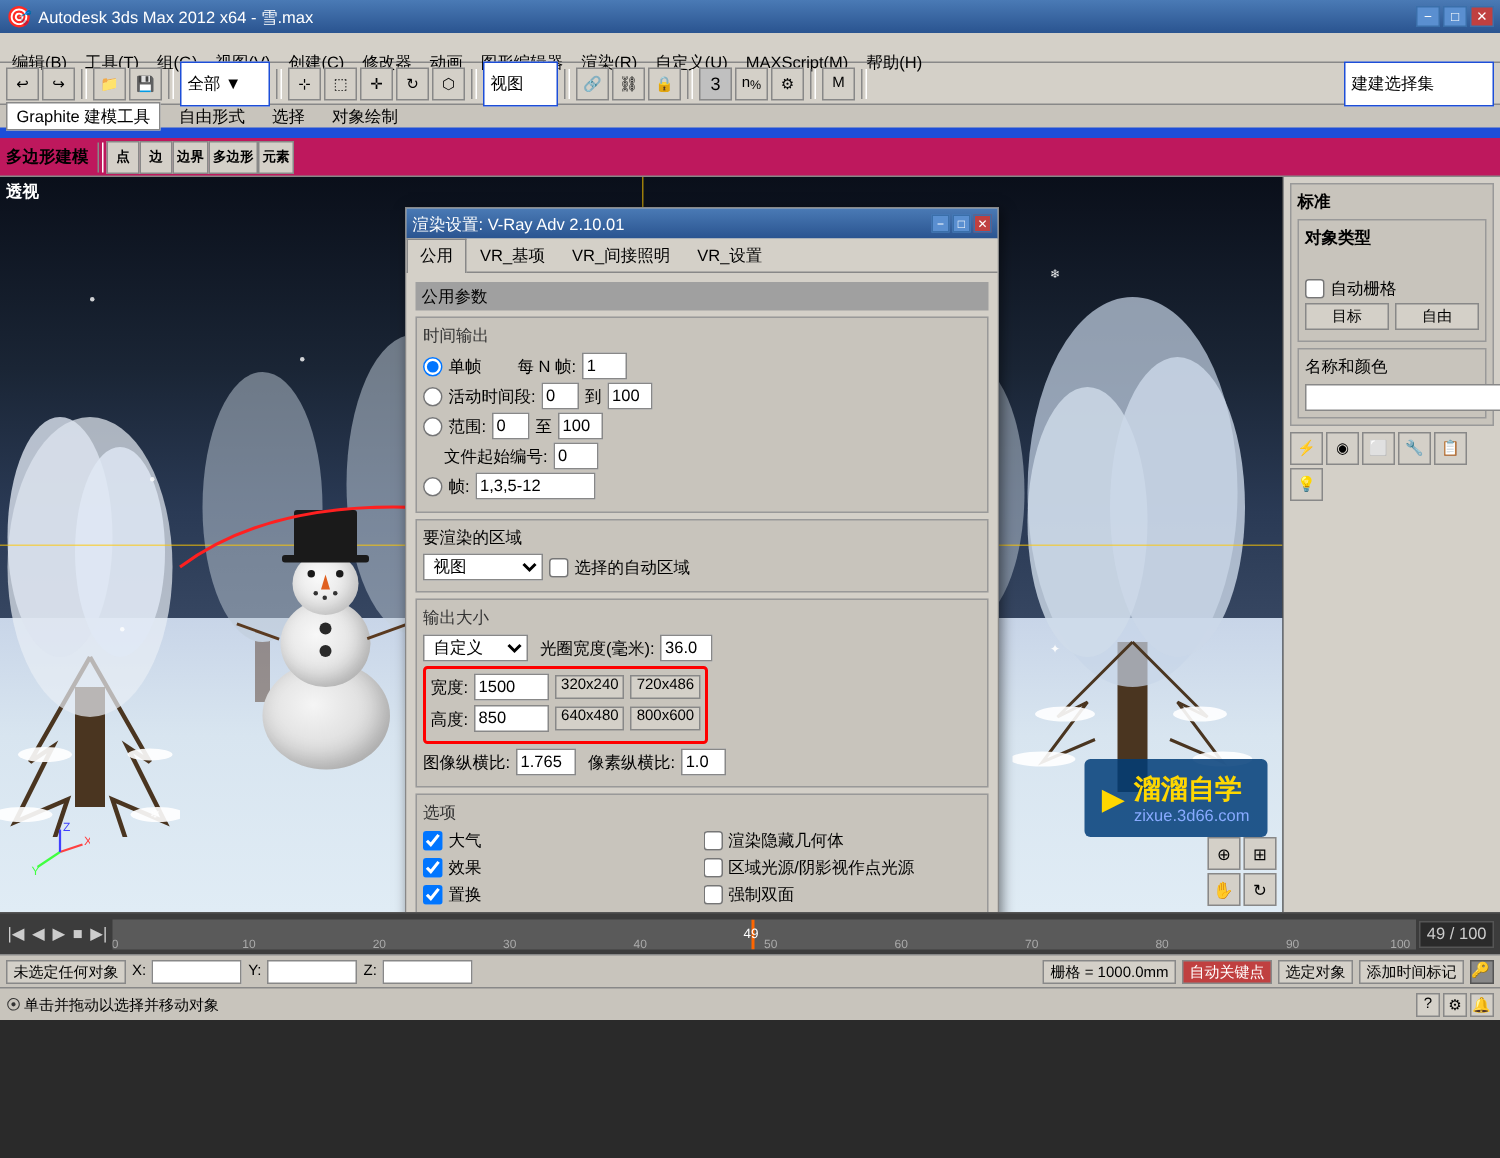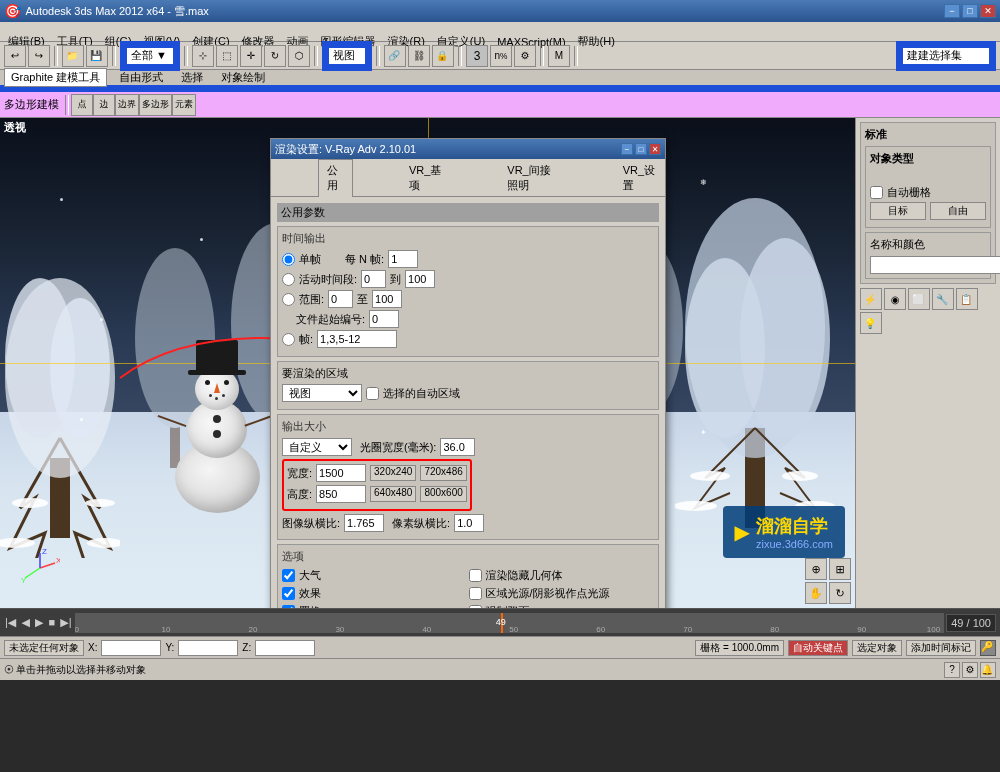--- a/index.html
+++ b/index.html
@@ -10,24 +10,24 @@
     #title-bar-left { display: flex; align-items: center; gap: 4px; }
     #title-bar-right { display: flex; gap: 2px; }
     .title-btn { width: 16px; height: 14px; background: #5a8fd0; border: 1px solid #3a6faa; color: #fff; font-size: 9px; display: flex; align-items: center; justify-content: center; cursor: pointer; }
 
     
     #menu-bar { height: 20px; background: #d4d0c8; display: flex; align-items: center; padding: 0 2px; border-bottom: 1px solid #888; }
     .menu-item { padding: 2px 6px; font-size: 11px; color: #000; cursor: pointer; margin-top: 20px; }
 
     
     #toolbar1 { height: 28px; background: #d4d0c8; display: flex; align-items: center; padding: 2px 4px; gap: 2px; border-bottom: 1px solid #888; }
-    #toolbar2 { height: 26px; background: #f0abfc; display: flex; align-items: center; padding: 2px 4px; gap: 0; border-bottom: 1px solid #888; }
+    #toolbar2 { height: 26px; background: #be185d; display: flex; align-items: center; padding: 2px 4px; gap: 0; border-bottom: 1px solid #888; font-weight: bold; }
     .tb-btn { height: 22px; min-width: 22px; background: #d4d0c8; border: 1px solid #888; display: flex; align-items: center; justify-content: center; cursor: pointer; font-size: 10px; padding: 0 2px; }
     .tb-separator { width: 4px; height: 20px; border-left: 1px solid #888; border-right: 1px solid #fff; margin: 0 2px; }
-    .tb-dropdown { height: 30px; background: #fff; border: 7px solid #1d4ed8; display: flex; align-items: center; padding: 0 4px; font-size: 11px; min-width: 80px; cursor: pointer; }
+    .tb-dropdown { height: 30px; background: #fff; border: 1px solid #1d4ed8; display: flex; align-items: center; padding: 0 4px; font-size: 11px; min-width: 80px; cursor: pointer; }
 
     
     #sub-toolbar { height: 22px; background: #c8c4bc; display: flex; align-items: center; padding: 0 4px; gap: 6px; font-size: 11px; border-bottom: 7px solid #1d4ed8; }
     .sub-item { padding: 1px 6px; cursor: pointer; }
     .sub-item.active { background: #fff; border: 1px solid #888; }
 
     
     #main { display: flex; height: calc(772px - 22px - 20px - 28px - 26px - 22px - 28px - 22px); }
 
     
@@ -37,21 +37,21 @@
     .snowman { position: absolute; bottom: 80px; left: 180px; }
 
     
     .crosshair-v { position: absolute; top: 0; bottom: 0; left: 50%; width: 1px; background: rgba(255,200,0,0.6); }
     .crosshair-h { position: absolute; left: 0; right: 0; top: 50%; height: 1px; background: rgba(255,200,0,0.6); }
 
     
     #dialog { position: absolute; top: 20px; left: 270px; width: 396px; background: #d4d0c8; border: 1px solid #888; box-shadow: 2px 2px 8px rgba(0,0,0,0.5); z-index: 100; }
     #dialog-title { height: 20px; background: linear-gradient(to bottom, #4a7ab5, #2a5490); color: #fff; font-size: 11px; display: flex; align-items: center; justify-content: space-between; padding: 0 4px; }
     #dialog-tabs { display: flex; background: #d4d0c8; border-bottom: 1px solid #888; }
-    .dialog-tab { padding: 3px 8px; font-size: 11px; cursor: pointer; border: 1px solid transparent; border-bottom: none; margin-left: 47px; }
+    .dialog-tab { padding: 3px 8px; font-size: 11px; cursor: pointer; border: 1px solid transparent; border-bottom: none; }
     .dialog-tab.active { background: #d4d0c8; border-color: #888; border-bottom-color: #d4d0c8; margin-bottom: -1px; }
     #dialog-content { padding: 6px; background: #d4d0c8; }
     .section-label { font-size: 11px; color: #333; margin-bottom: 4px; font-weight: normal; }
     .section-header { background: #a0a0a0; padding: 2px 4px; font-size: 11px; margin-bottom: 4px; color: #000; }
     .form-row { display: flex; align-items: center; margin-bottom: 3px; gap: 4px; }
     .form-input { height: 18px; background: #fff; border: 1px solid #888; font-size: 11px; padding: 0 2px; }
     .radio-group { display: flex; flex-direction: column; gap: 2px; margin-bottom: 4px; }
     .radio-row { display: flex; align-items: center; gap: 4px; font-size: 11px; }
     .cb-row { display: flex; align-items: center; gap: 4px; font-size: 11px; margin-bottom: 2px; }
 

